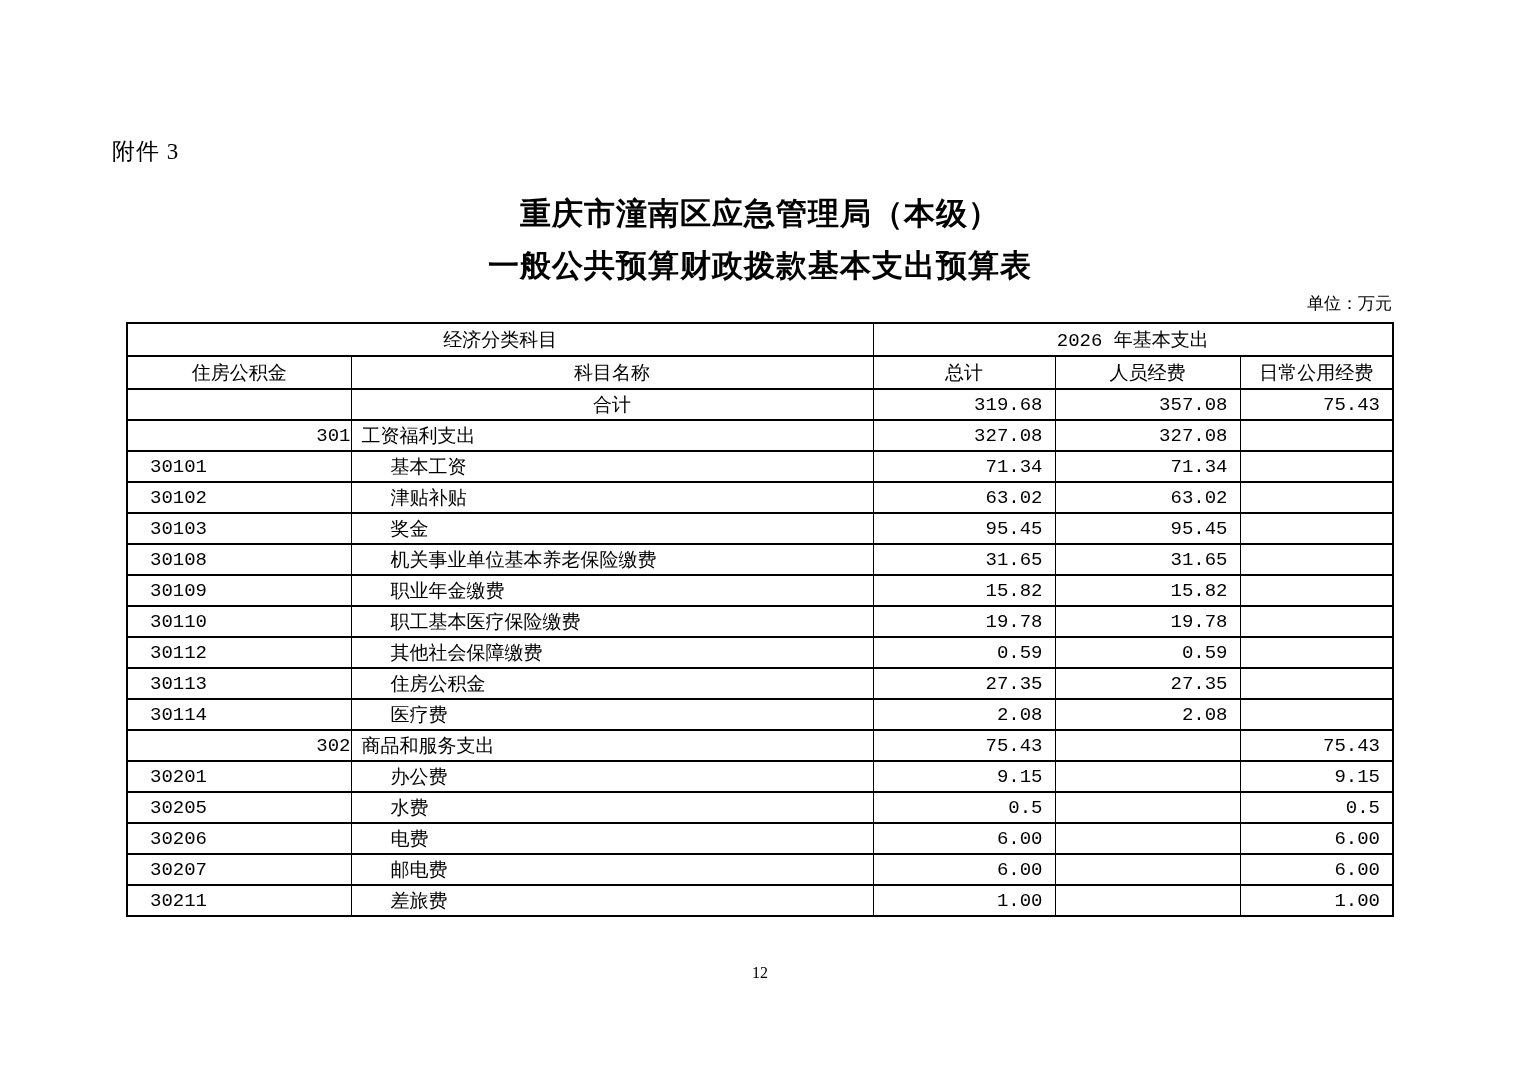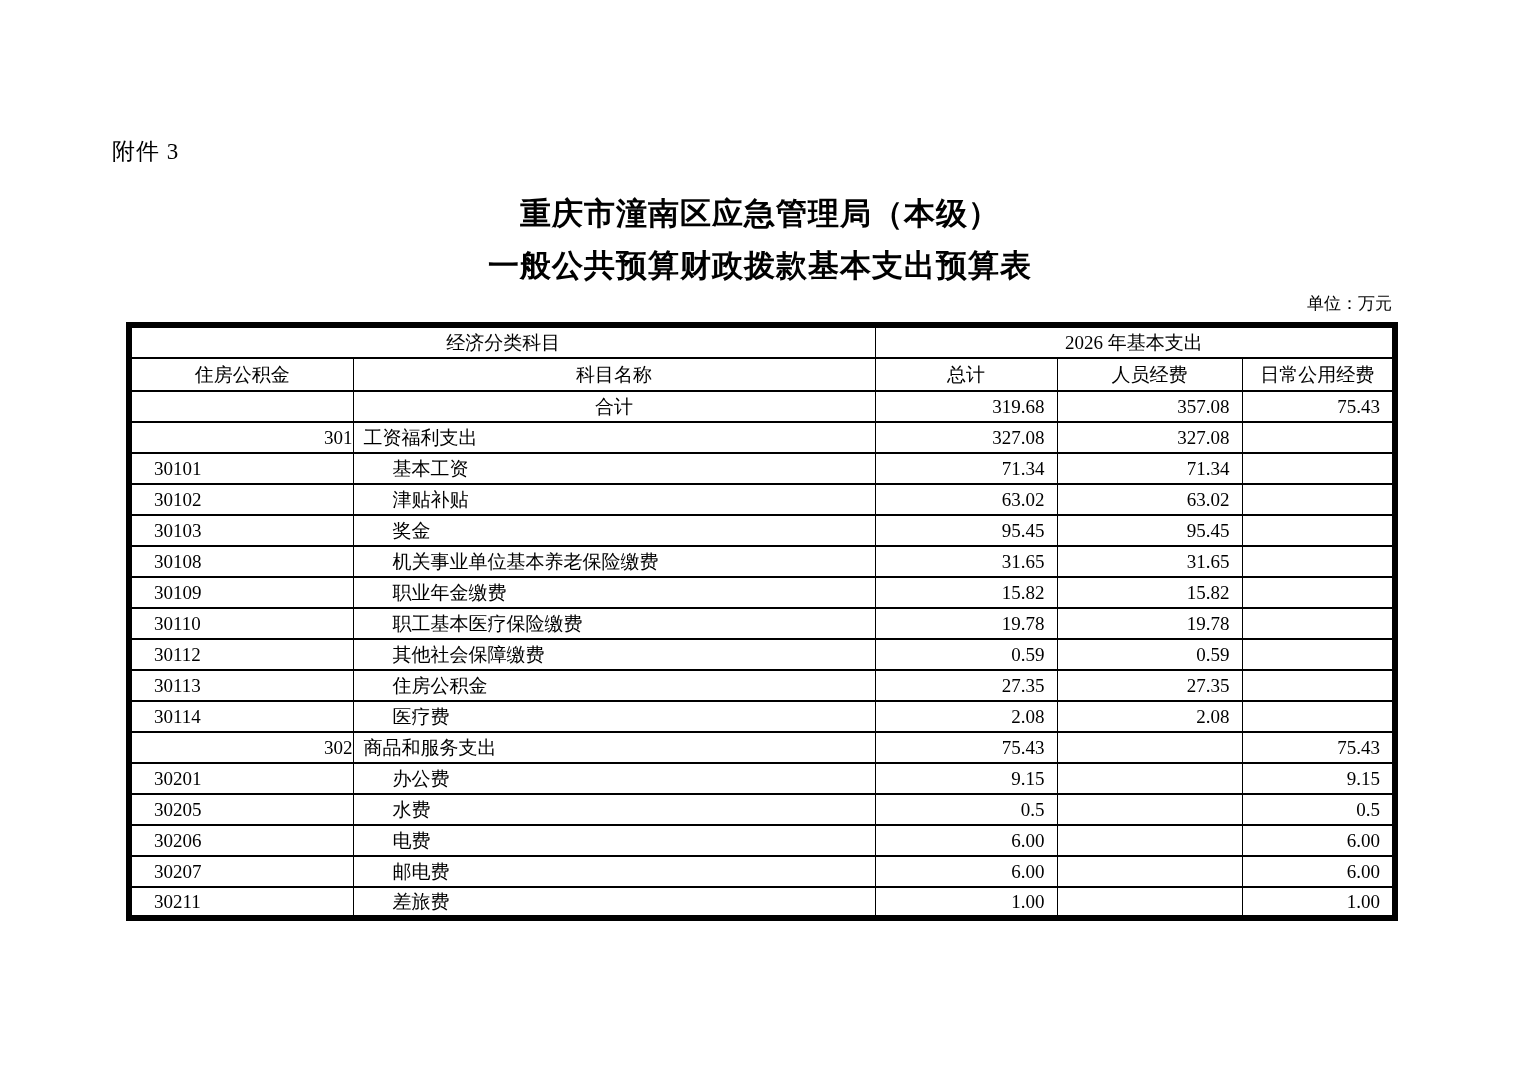--- a/index.html
+++ b/index.html
@@ -40,22 +40,23 @@
     text-align: right;
     font-size: 17px;
   }
   table.budget {
     position: absolute;
     left: 126px;
     top: 322px;
     width: 1266px;
     border-collapse: collapse;
     table-layout: fixed;
-    border: 6px solid #000000;
+    border: 2px solid #000000;
     font-size: 19px;
+    font-family: Liberation Mono, monospace;
   }
   table.budget th, table.budget td {
     border: 2px solid #000;
     border-left-width: 1px;
     border-right-width: 1px;
     font-weight: normal;
     overflow: hidden;
     white-space: nowrap;
   }
   table.budget th { height: 33px; text-align: center; }
@@ -226,14 +227,15 @@
       <tr>
         <td class="code-item">30211</td>
         <td class="name-item">差旅费</td>
         <td class="num">1.00</td>
         <td class="num"></td>
         <td class="num">1.00</td>
       </tr>
     </tbody>
   </table>
 
+  <div class="page-number">12</div>
 
 </div>
 
 </body></html>

